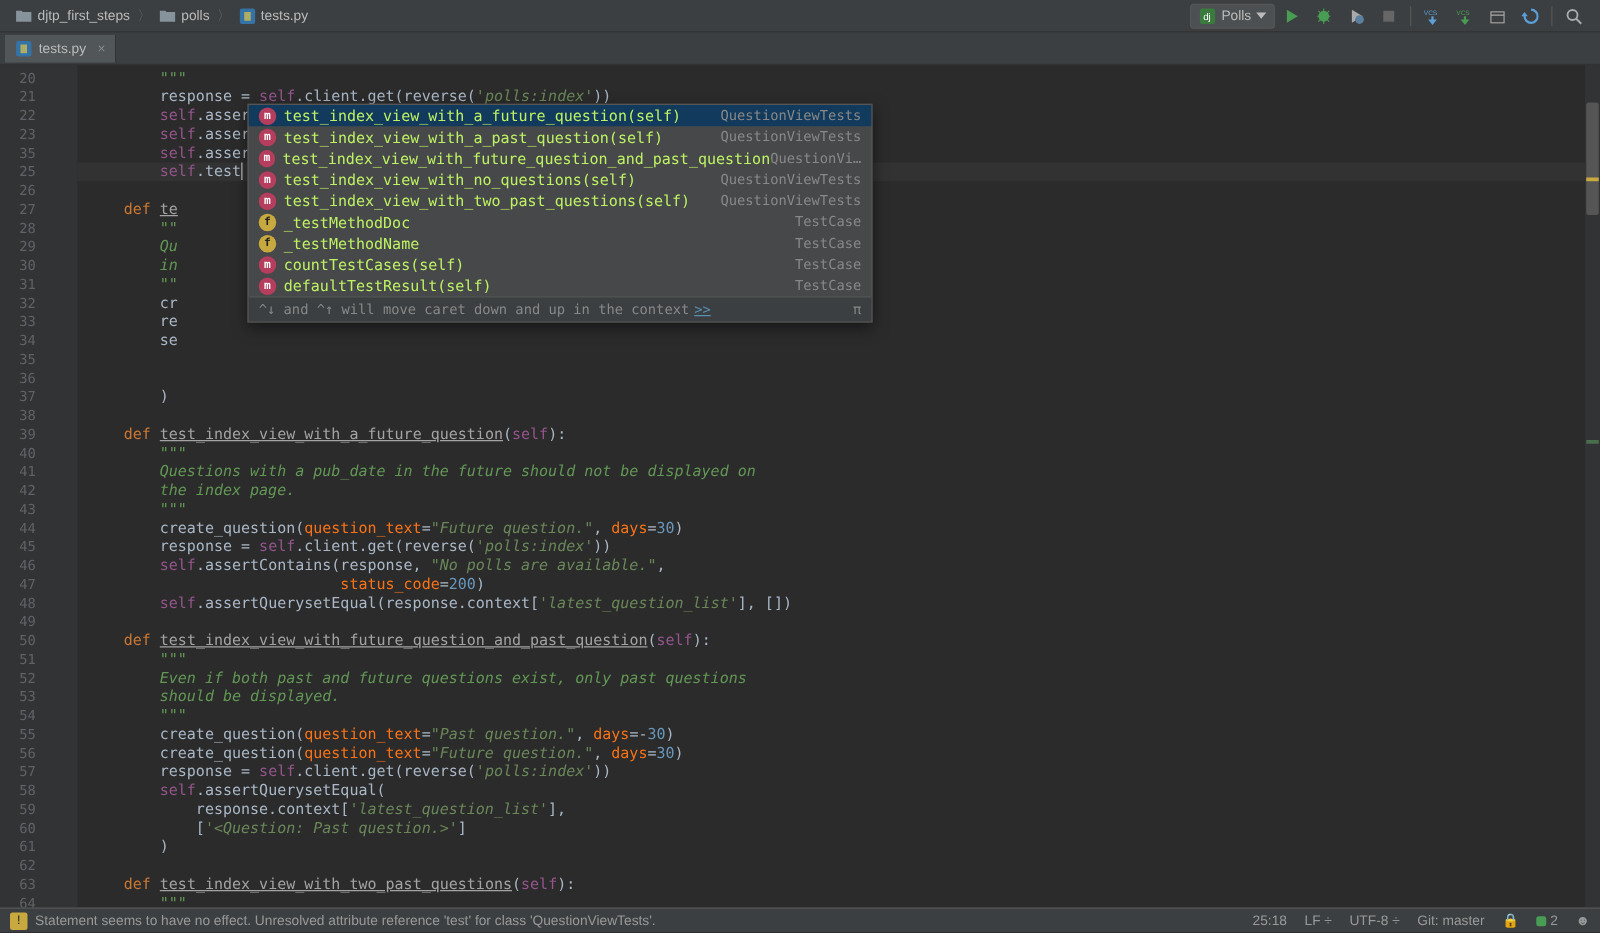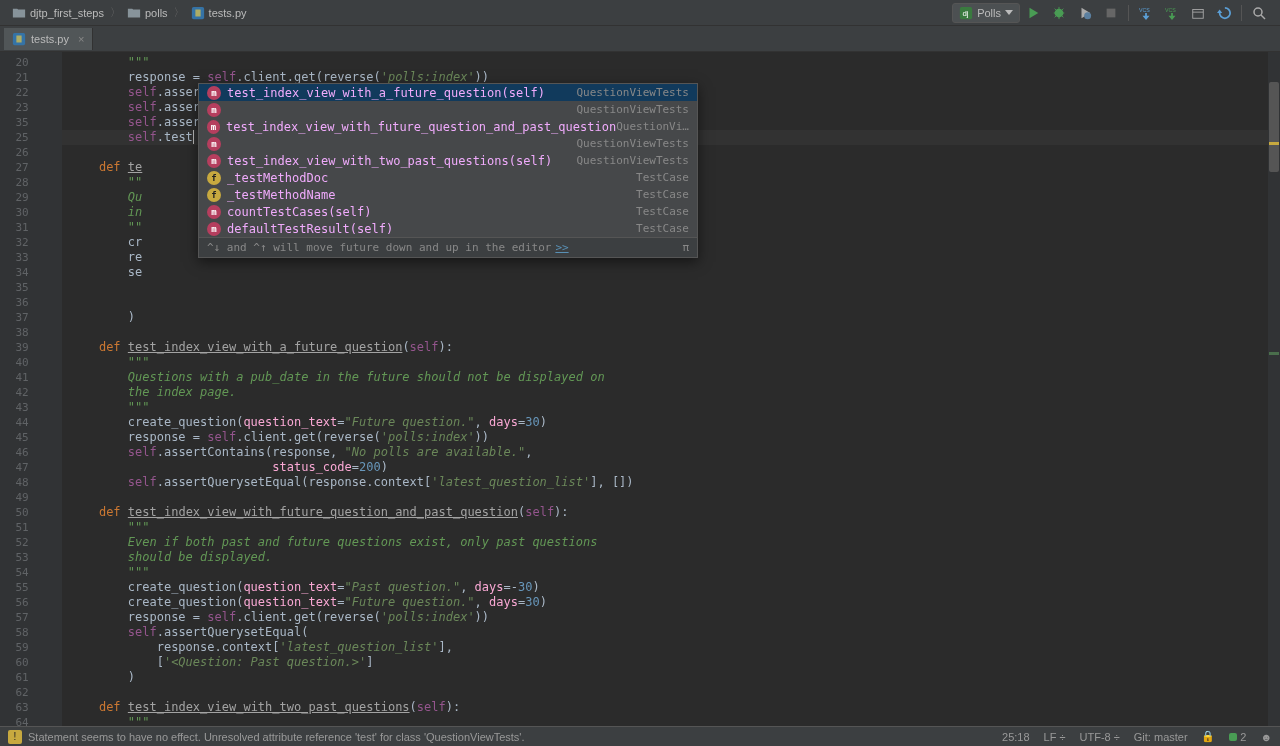--- a/index.html
+++ b/index.html
@@ -20,31 +20,31 @@
 .gline { height:15px; position:relative; }
 .code { flex:1; padding-top:3px; line-height:15px; font-size:12px; white-space:pre; position:relative; }
 .cline { height:15px; padding-left:8px; }
 .hl-line { background:#323232; }
 .kw { color:#cc7832; }
 .fn { color:#a3a3a3;text-decoration:underline; }
 .self { color:#94558d; }
 .str { color:#6a8759;font-style:italic; }
 .num { color:#6897bb; }
 .doc { color:#629755; font-style:italic; }
-.param { color:#f9a8d4;margin-top:32px; }
+.param { color:#f97316;margin-top:32px; }
 .txt { color:#a9b7c6; }
 .cursor { border-left:1px solid #bbb; animation:blink 1s infinite; }
 @keyframes blink { 50% { opacity:0; } }
 .popup { position:absolute; left:198px; top:83px; width:500px; background:#46484a; border:1px solid #555; box-shadow:0 4px 12px rgba(0,0,0,.5); font-size:12px; z-index:100; }
 .popitem { display:flex; align-items:center; padding:2px 8px; height:17px; cursor:pointer; }
 .popitem.sel { background:#113a5c; }
 .popicon { width:14px; height:14px; border-radius:7px; display:flex; align-items:center; justify-content:center; font-size:9px; font-weight:bold; margin-right:6px; }
 .popicon.m { background:#b53e5e; color:#fff; }
 .popicon.f { background:#c7a93f; color:#222; }
-.popname { color:#f0abfc;text-align:right; }
+.popname { color:#bef264;text-align:right; }
 .poptype { margin-left:auto; color:#888; font-size:11px; }
 .pophint { display:flex; align-items:center; padding:3px 8px; background:#3c3f41; color:#888; font-size:11px; border-top:1px solid #555; }
 .pophint .link { color:#5990b5; text-decoration:underline; margin-left:4px; cursor:pointer; }
 .pophint .pi { margin-left:auto; color:#888; }
 .status { position:absolute; bottom:0; left:0; right:0; height:20px; background:#3c3f41; border-top:1px solid #555; display:flex; align-items:center; padding:0 8px; font-family:-apple-system,sans-serif; font-size:11px; color:#999; }
 .status .warn { width:14px; height:14px; background:#c7a93f; border-radius:2px; margin-right:6px; display:flex; align-items:center; justify-content:center; font-size:10px; color:#222; }
 .status .r { margin-left:auto; display:flex; gap:14px; align-items:center;justify-content:space-between; }
 .status .lock { color:#888; }
 .status .ind { display:flex; align-items:center; gap:3px; }
 .status .dot { width:8px; height:8px; background:#499c54; border-radius:2px; }
@@ -205,29 +205,31 @@
 </div>
 
 <div class="popup" id="popup">
     <div class="popitem sel">
       <span class="popicon m">m</span>
       <span class="popname">test_index_view_with_a_future_question(self)</span>
       <span class="poptype">QuestionViewTests</span>
     </div>
     <div class="popitem">
       <span class="popicon m">m</span>
+      <span class="popname">test_index_view_with_a_past_question(self)</span>
       <span class="poptype">QuestionViewTests</span>
     </div>
     <div class="popitem">
       <span class="popicon m">m</span>
       <span class="popname">test_index_view_with_future_question_and_past_question</span>
       <span class="poptype">QuestionVi…</span>
     </div>
     <div class="popitem">
       <span class="popicon m">m</span>
+      <span class="popname">test_index_view_with_no_questions(self)</span>
       <span class="poptype">QuestionViewTests</span>
     </div>
     <div class="popitem">
       <span class="popicon m">m</span>
       <span class="popname">test_index_view_with_two_past_questions(self)</span>
       <span class="poptype">QuestionViewTests</span>
     </div>
     <div class="popitem">
       <span class="popicon f">f</span>
       <span class="popname">_testMethodDoc</span>
@@ -242,21 +244,21 @@
       <span class="popicon m">m</span>
       <span class="popname">countTestCases(self)</span>
       <span class="poptype">TestCase</span>
     </div>
     <div class="popitem">
       <span class="popicon m">m</span>
       <span class="popname">defaultTestResult(self)</span>
       <span class="poptype">TestCase</span>
     </div>
     <div class="pophint">
-      <span>^↓ and ^↑ will move future down and up in the editor</span>
+      <span>^↓ and ^↑ will move caret down and up in the context</span>
       <span class="link">&gt;&gt;</span>
       <span class="pi">π</span>
     </div>
   </div>
 
 <div class="scrollbar">
   <div class="thumb"></div>
   <div class="err-stripe" style="top:90px;background:#c7a93f"></div>
   <div class="err-stripe" style="top:300px;background:#4a6e4c"></div>
 </div>

